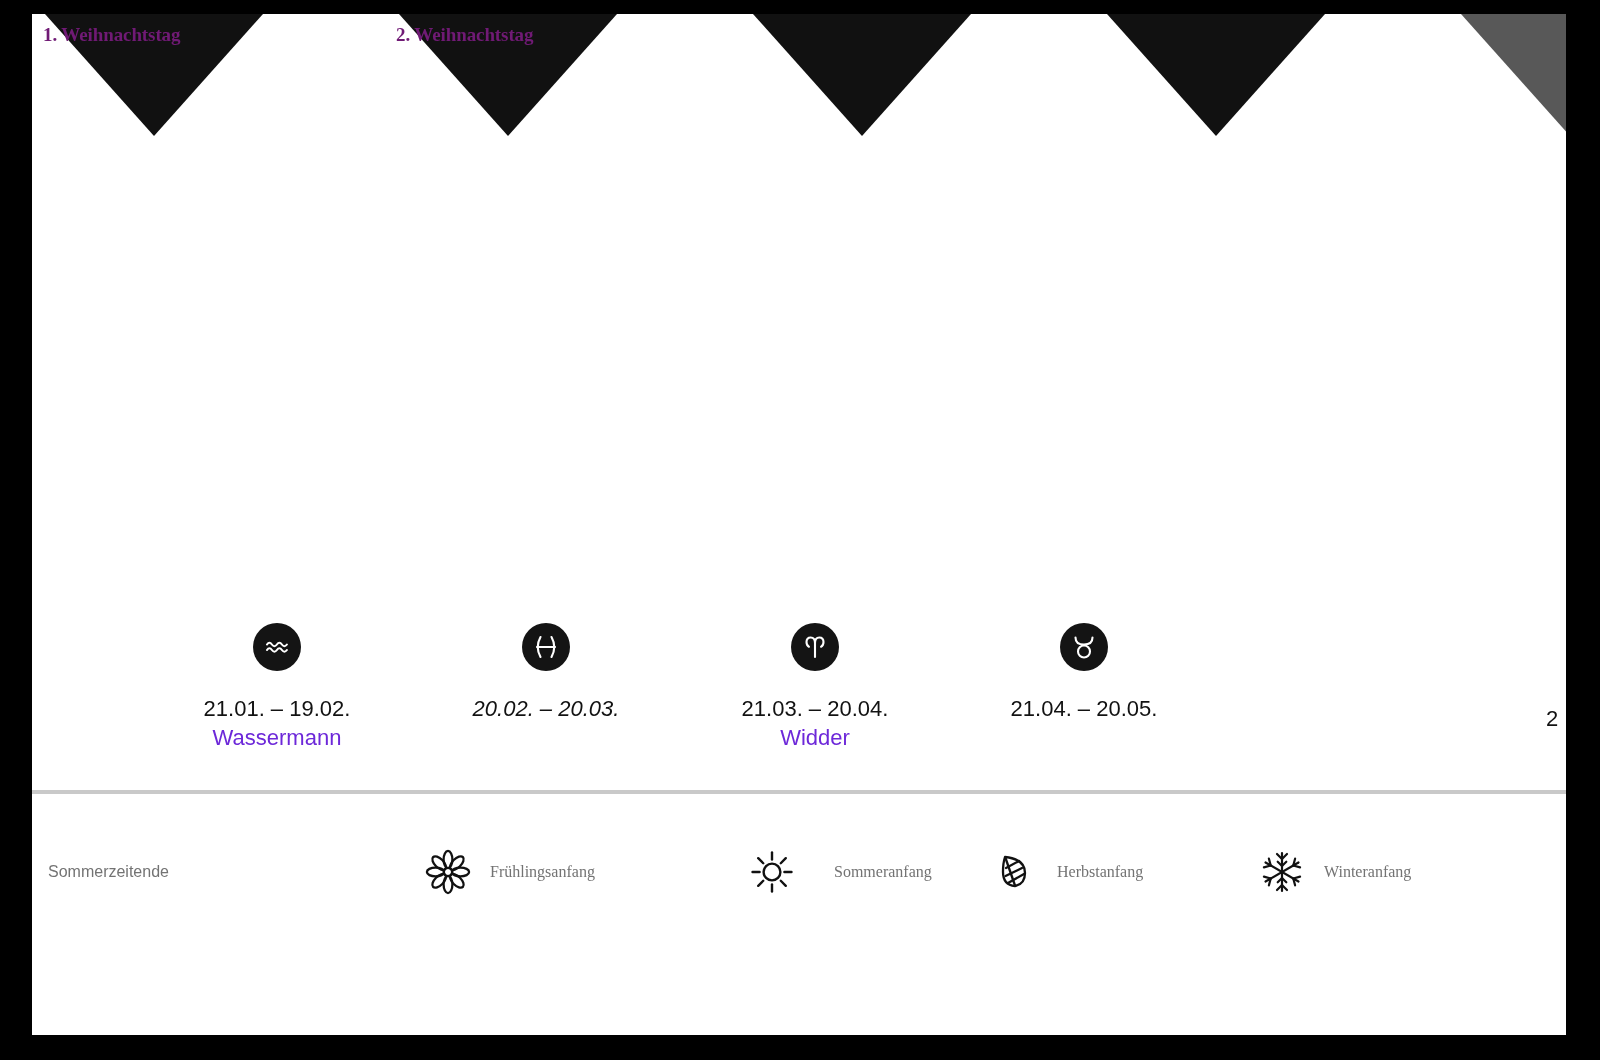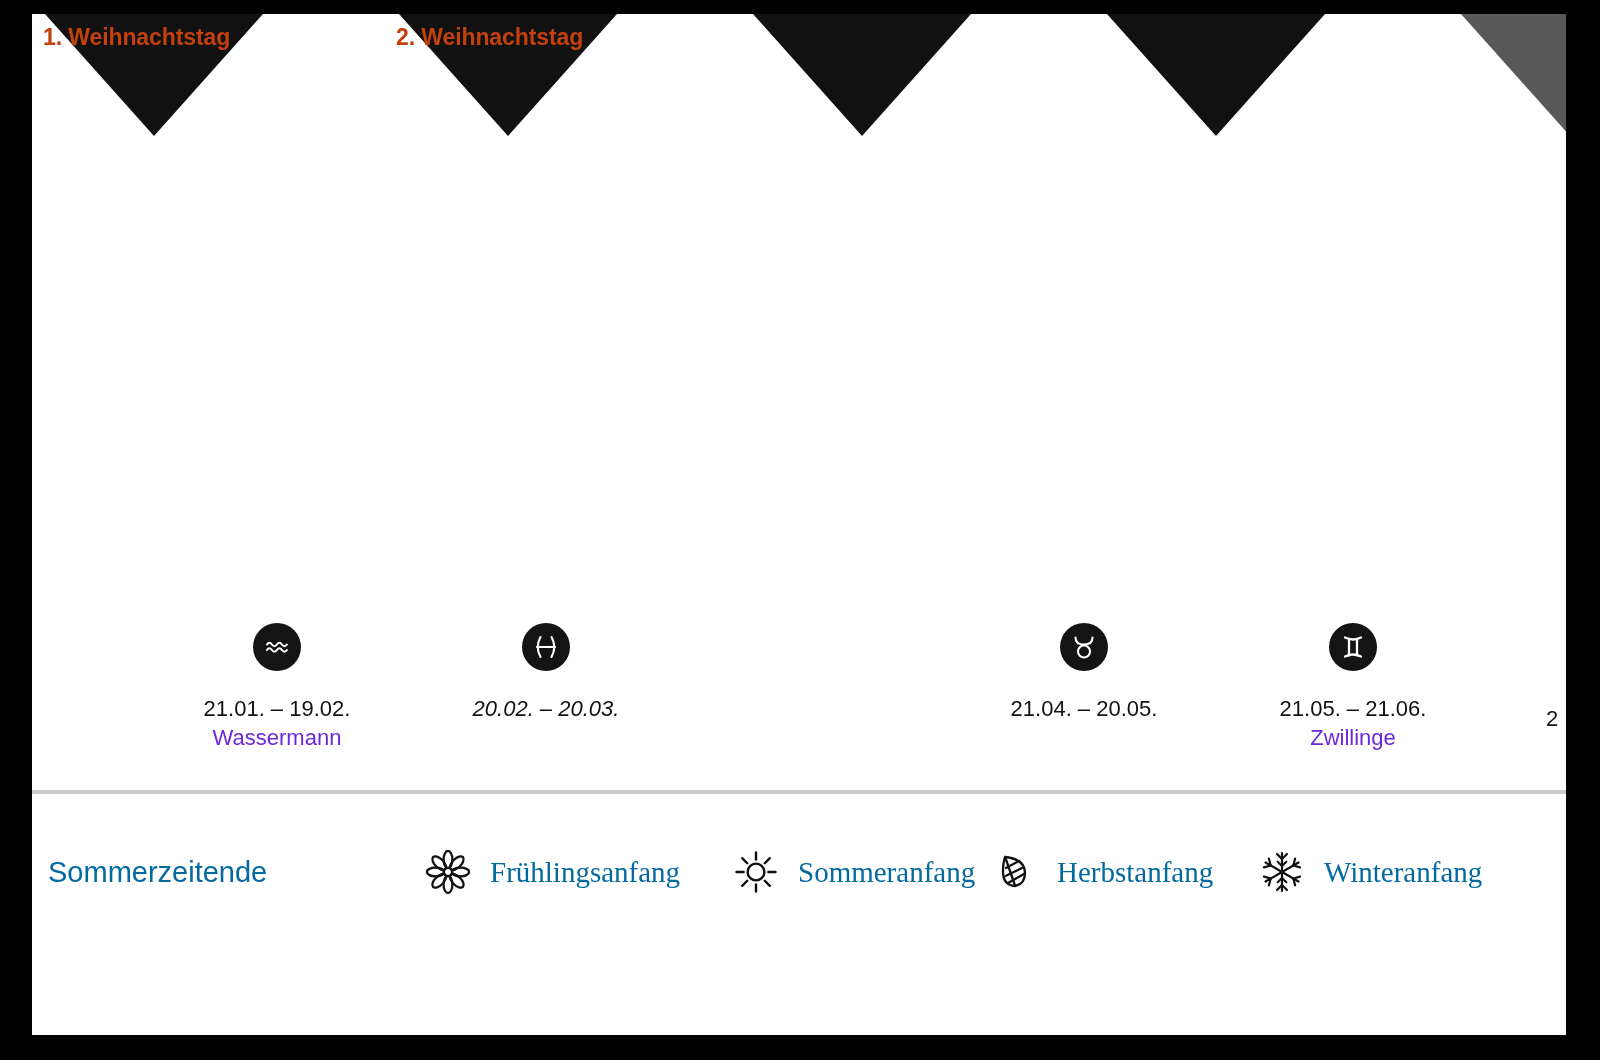--- a/index.html
+++ b/index.html
@@ -50,23 +50,23 @@
     border-left: 109px solid transparent;
     border-right: 109px solid transparent;
     border-top: 122px solid #111111;
   }
   .pennant.gray {
     border-top-color: #585858;
   }
   .pennant-label {
     position: absolute;
     top: 10px;
-    color: #c2410c;
-    font-family: Liberation Sans, sans-serif;
-    font-size: 23px;
+    color: #701a75;
+    font-family: Liberation Serif, serif;
+    font-size: 19px;
     font-weight: bold;
     letter-spacing: -0.1px;
     white-space: nowrap;
     z-index: 4;
   }
 
   
   #zodiac-strip {
     position: absolute;
     left: 0;
@@ -144,22 +144,22 @@
   .legend-icon {
     width: 56px;
     height: 56px;
     display: flex;
     align-items: center;
     justify-content: center;
     flex: 0 0 auto;
   }
   .legend-icon svg { display: block; }
   .legend-label {
-    font-size: 29px;
-    color: #0369a1;
+    font-size: 16px;
+    color: #737373;
     line-height: 1;
   }
   .legend-item.with-icon .legend-label { margin-left: 14px; font-family: Liberation Serif, serif; }
 </style>
 </head>
 <body>
 
 <div id="page">
   <div id="paper">
 
@@ -192,43 +192,41 @@
         <div class="zodiac-badge">
           <svg width="30" height="30" viewBox="0 0 30 30" aria-hidden="true">
             <path d="M9.5 5 q-5.5 10 0 20" fill="none" stroke="#ffffff" stroke-width="2.1" stroke-linecap="round"></path>
             <path d="M20.5 5 q5.5 10 0 20" fill="none" stroke="#ffffff" stroke-width="2.1" stroke-linecap="round"></path>
             <path d="M6 15 H24" fill="none" stroke="#ffffff" stroke-width="2.1" stroke-linecap="round"></path>
           </svg>
         </div>
         <div class="zodiac-dates">20.02. – 20.03.</div>
       </div>
 
+      <div class="zodiac-item" style="left:783px;">
+        <div class="zodiac-badge">
+          <svg width="30" height="30" viewBox="0 0 30 30" aria-hidden="true">
+            <path d="M15 25 V11 q0 -5.5 -4.3 -5.5 q-4.2 0 -4.2 4.6 q0 3.4 2.4 4.6" fill="none" stroke="#ffffff" stroke-width="2.1" stroke-linecap="round"></path>
+            <path d="M15 11 q0 -5.5 4.3 -5.5 q4.2 0 4.2 4.6 q0 3.4 -2.4 4.6" fill="none" stroke="#ffffff" stroke-width="2.1" stroke-linecap="round"></path>
+          </svg>
+        </div>
+        <div class="zodiac-dates">21.03. – 20.04.</div>
+        <div class="zodiac-name">Widder</div>
+      </div>
 
       <div class="zodiac-item" style="left:1052px;">
         <div class="zodiac-badge">
           <svg width="30" height="30" viewBox="0 0 30 30" aria-hidden="true">
             <circle cx="15" cy="19.5" r="6" fill="none" stroke="#ffffff" stroke-width="2.1"></circle>
             <path d="M6.5 5.5 q0 7 8.5 7 q8.5 0 8.5 -7" fill="none" stroke="#ffffff" stroke-width="2.1" stroke-linecap="round"></path>
           </svg>
         </div>
         <div class="zodiac-dates">21.04. – 20.05.</div>
       </div>
 
-      <div class="zodiac-item" style="left:1321px;">
-        <div class="zodiac-badge">
-          <svg width="30" height="30" viewBox="0 0 30 30" aria-hidden="true">
-            <path d="M7 5.5 q8 4 16 0" fill="none" stroke="#ffffff" stroke-width="2.3" stroke-linecap="round"></path>
-            <path d="M7 24.5 q8 -4 16 0" fill="none" stroke="#ffffff" stroke-width="2.3" stroke-linecap="round"></path>
-            <path d="M11 6.6 V23.4" fill="none" stroke="#ffffff" stroke-width="2.3" stroke-linecap="round"></path>
-            <path d="M19 6.6 V23.4" fill="none" stroke="#ffffff" stroke-width="2.3" stroke-linecap="round"></path>
-          </svg>
-        </div>
-        <div class="zodiac-dates">21.05. – 21.06.</div>
-        <div class="zodiac-name">Zwillinge</div>
-      </div>
 
       <div id="zodiac-clipped">2</div>
     </div>
 
     <div id="divider"></div>
 
     <div id="legend">
 
       <div class="legend-item" style="left:16px;">
         <span class="legend-label">Sommerzeitende</span>
@@ -248,21 +246,21 @@
                 <ellipse cx="0" cy="-12.5" rx="4.4" ry="8.6" transform="rotate(270)"></ellipse>
                 <ellipse cx="0" cy="-12.5" rx="4.4" ry="8.6" transform="rotate(315)"></ellipse>
                 <circle cx="0" cy="0" r="4.2"></circle>
               </g>
             </g>
           </svg>
         </span>
         <span class="legend-label">Frühlingsanfang</span>
       </div>
 
-      <div class="legend-item with-icon" style="left:696px;">
+      <div class="legend-item with-icon" style="left:712px;gap:20px;">
         <span class="legend-icon">
           <svg width="48" height="48" viewBox="0 0 48 48" aria-hidden="true">
             <g fill="none" stroke="#111111" stroke-width="2.4" stroke-linecap="round">
               <circle cx="24" cy="24" r="8.4"></circle>
               <g transform="translate(24,24)">
                 <line x1="0" y1="-12.4" x2="0" y2="-19.5"></line>
                 <line x1="0" y1="-12.4" x2="0" y2="-19.5" transform="rotate(45)"></line>
                 <line x1="0" y1="-12.4" x2="0" y2="-19.5" transform="rotate(90)"></line>
                 <line x1="0" y1="-12.4" x2="0" y2="-19.5" transform="rotate(135)"></line>
                 <line x1="0" y1="-12.4" x2="0" y2="-19.5" transform="rotate(180)"></line>

